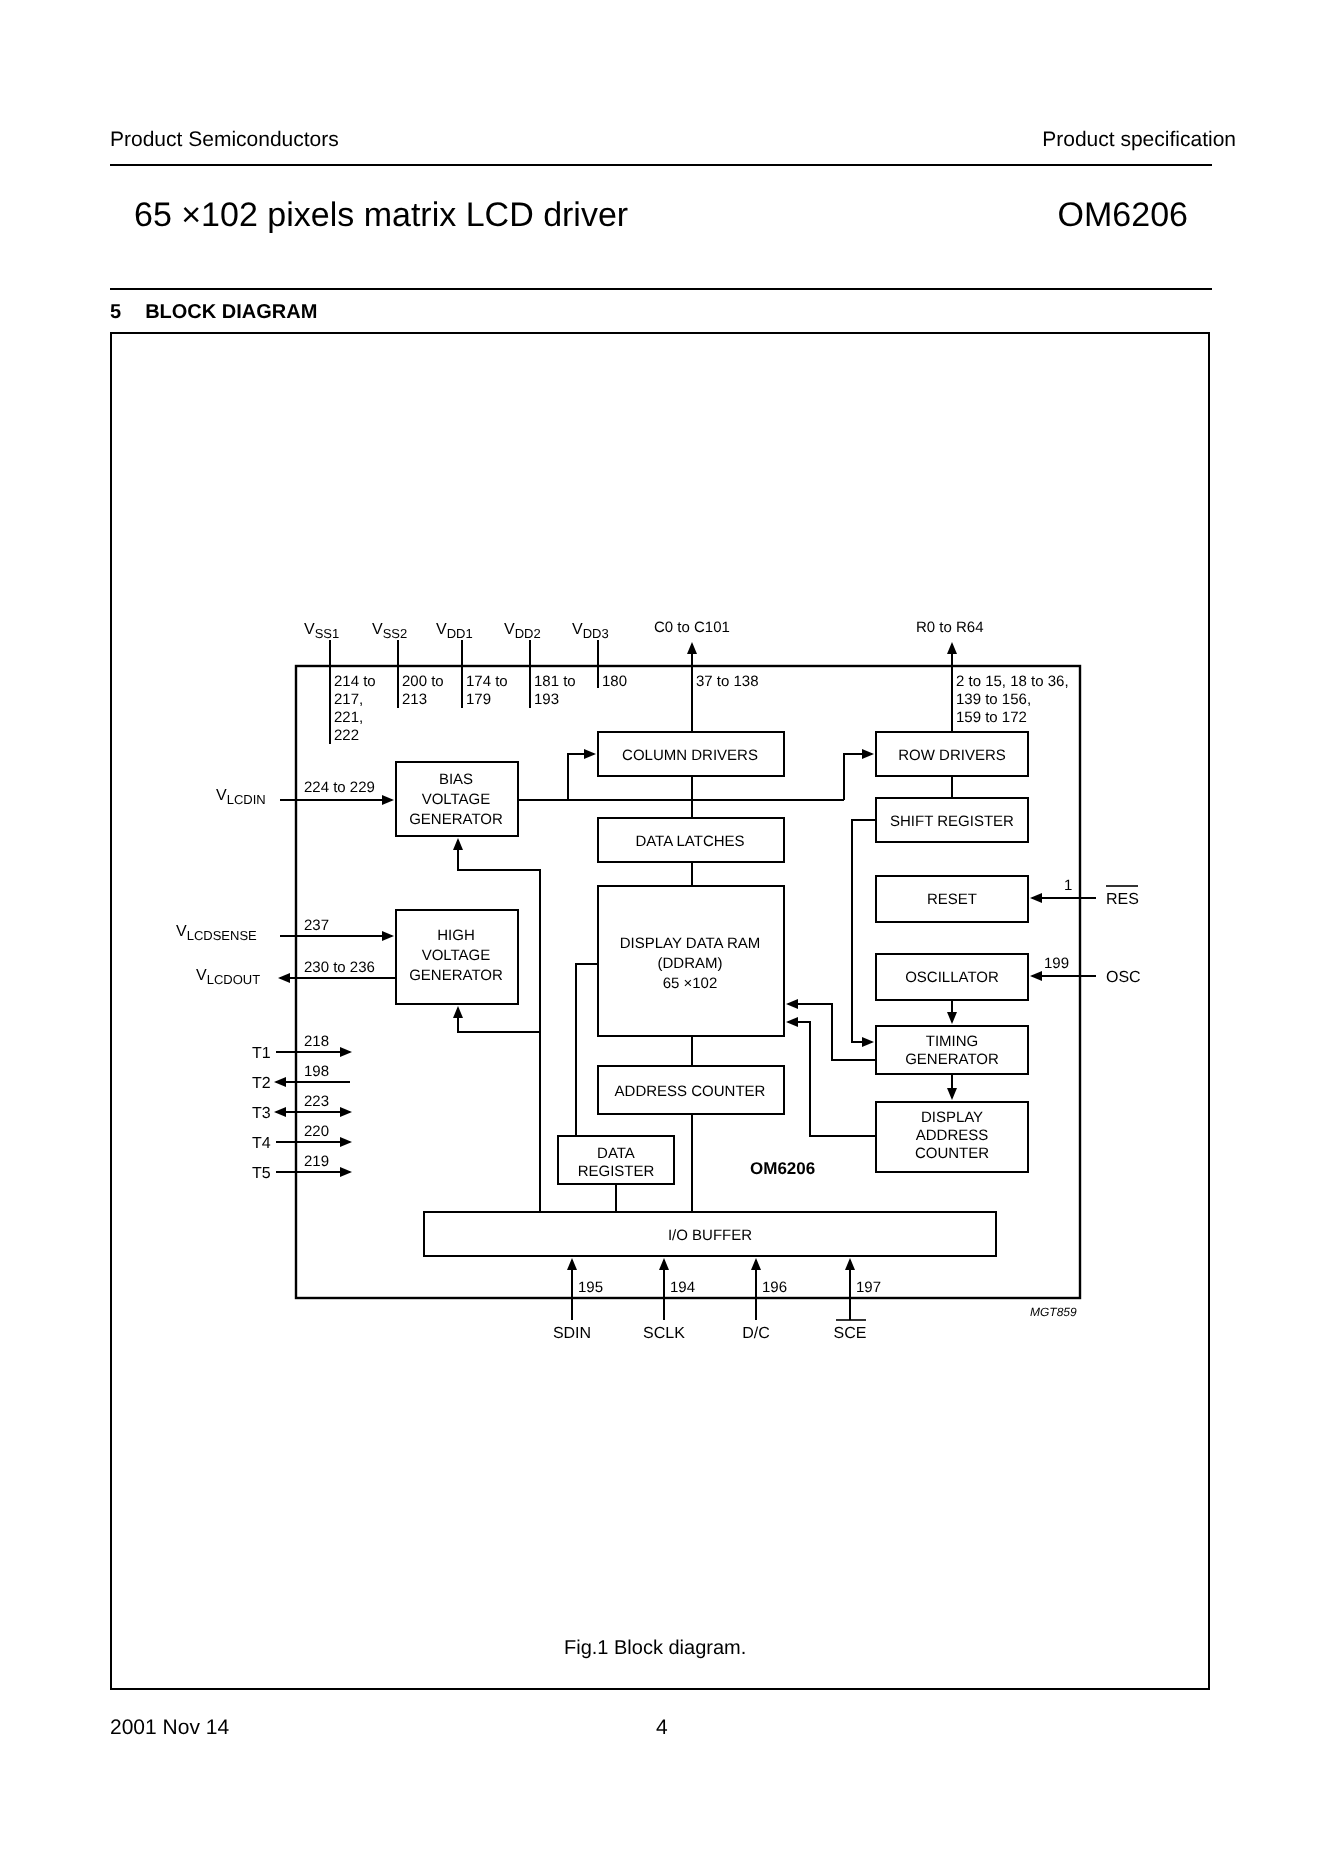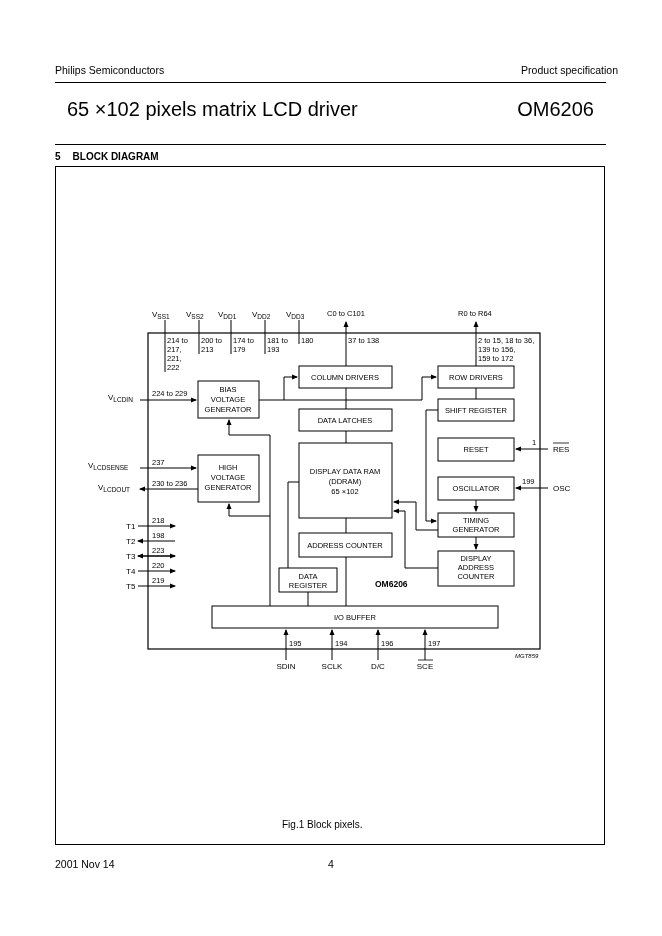--- a/index.html
+++ b/index.html
@@ -1,34 +1,34 @@
 <!DOCTYPE html>
 <html><head>
 <meta charset="utf-8">
 <style>
   html, body { margin:0; padding:0; background:#fff; }
   body { width:662px; height:936px; position:relative; font-family:"Liberation Sans", sans-serif; color:#000; overflow:hidden; }
   .abs { position:absolute; }
   .hdr-small { font-size:10.5px; }
   .rule { position:absolute; left:55px; width:551px; height:1px; background:#000; }
-  .title { font-size:20px; }
+  .title { font-size:17px; }
   .section { font-size:10px; font-weight:bold; }
   .frame { position:absolute; left:55px; top:166px; width:550px; height:679px; border:1px solid #000; box-sizing:border-box; }
   svg { position:absolute; left:0; top:0; }
   svg text { font-family:"Liberation Sans", sans-serif; fill:#000; }
   .t8 { font-size:8px; }
   .t7 { font-size:7.5px; }
   .t6 { font-size:6px; }
   .sub { font-size:6.5px; }
   .caption { font-size:10px; }
 </style>
 </head>
 <body>
 
-<div class="abs hdr-small" style="left:55px;top:64px;">Philips Semiconductors</div>
+<div class="abs hdr-small" style="left:55px;top:64px;">Product Semiconductors</div>
 <div class="abs hdr-small" style="right:44px;top:64px;">Product specification</div>
 <div class="rule" style="top:82px;"></div>
 <div class="abs title" style="left:67px;top:98px;">65 ×102 pixels matrix LCD driver</div>
 <div class="abs title" style="right:68px;top:98px;">OM6206</div>
 <div class="rule" style="top:144px;"></div>
 <div class="abs section" style="left:55px;top:151px;text-align:center;">
   <span>5</span><span style="display:inline-block;width:12px;"></span><span>BLOCK DIAGRAM</span>
 </div>
 
 <div class="frame"></div>
@@ -212,15 +212,15 @@
     <text x="476" y="523">TIMING</text>
     <text x="476" y="532">GENERATOR</text>
     <text x="476" y="561">DISPLAY</text>
     <text x="476" y="570">ADDRESS</text>
     <text x="476" y="579">COUNTER</text>
     <text x="355" y="620">I/O BUFFER</text>
   </g>
   <text x="375" y="587" font-size="8.5" font-weight="bold">OM6206</text>
 </svg>
 
-<div class="abs caption" style="left:282px;top:819px;">Fig.1  Block pixels.</div>
+<div class="abs caption" style="left:282px;top:819px;">Fig.1  Block diagram.</div>
 <div class="abs hdr-small" style="left:55px;top:858px;">2001 Nov 14</div>
 <div class="abs hdr-small" style="left:328px;top:858px;">4</div>
 
 </body></html>

